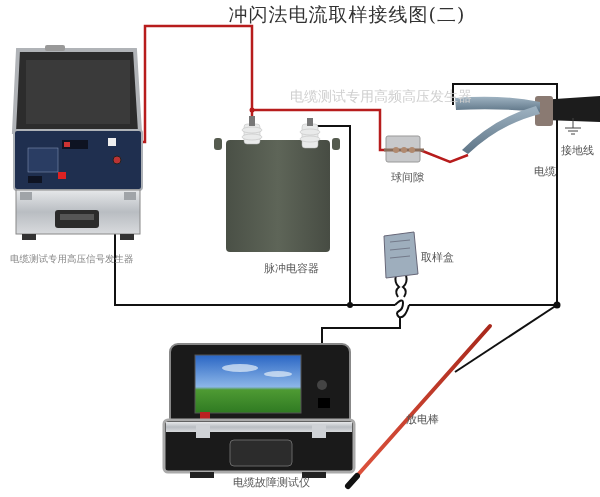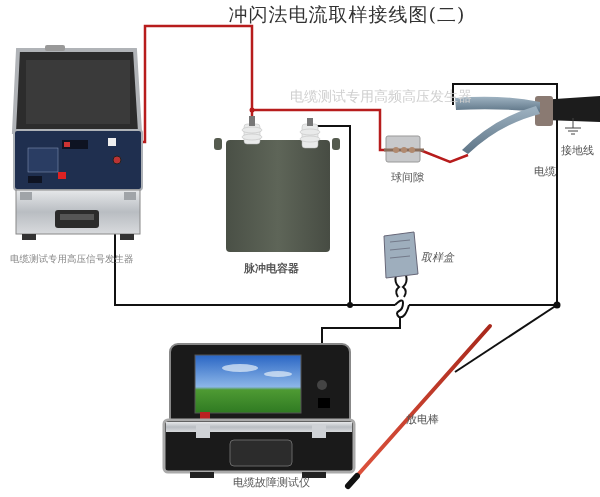--- a/index.html
+++ b/index.html
@@ -159,25 +159,25 @@
   </g>
 
   <g>
     <line x1="490" y1="326" x2="348" y2="486" stroke="url(#rod)" stroke-width="4" stroke-linecap="round"></line>
     <line x1="357" y1="476" x2="348" y2="486" stroke="#111" stroke-width="6" stroke-linecap="round"></line>
   </g>
 </svg>
 
 <div class="lbl faint" style="left:290px; top:56px;">电缆测试专用高频高压发生器</div>
 <div class="lbl sans" style="left:10px; top:253px;">电缆测试专用高压信号发生器</div>
-<div class="lbl" style="left:244px; top:261px;font-weight:bold;">脉冲电容器</div>
+<div class="lbl" style="left:264px; top:261px;">脉冲电容器</div>
 <div class="lbl" style="left:391px; top:170px;">球间隙</div>
 <div class="lbl" style="left:521px; top:164px;margin-left:13px;">电缆</div>
 <div class="lbl" style="left:561px; top:143px;">接地线</div>
-<div class="lbl" style="left:421px; top:250px;font-style:italic;">取样盒</div>
+<div class="lbl" style="left:421px; top:250px;">取样盒</div>
 <div class="lbl" style="left:233px; top:475px;text-align:center;">电缆故障测试仪</div>
 <div class="lbl" style="left:406px; top:412px;">放电棒</div>
 
 <div class="hit" style="left:12px;top:44px;width:132px;height:198px;"></div>
 <div class="hit" style="left:212px;top:114px;width:130px;height:140px;"></div>
 <div class="hit" style="left:384px;top:134px;width:40px;height:30px;"></div>
 <div class="hit" style="left:452px;top:92px;width:148px;height:66px;"></div>
 <div class="hit" style="left:382px;top:230px;width:40px;height:50px;"></div>
 <div class="hit" style="left:162px;top:342px;width:194px;height:138px;"></div>
 

